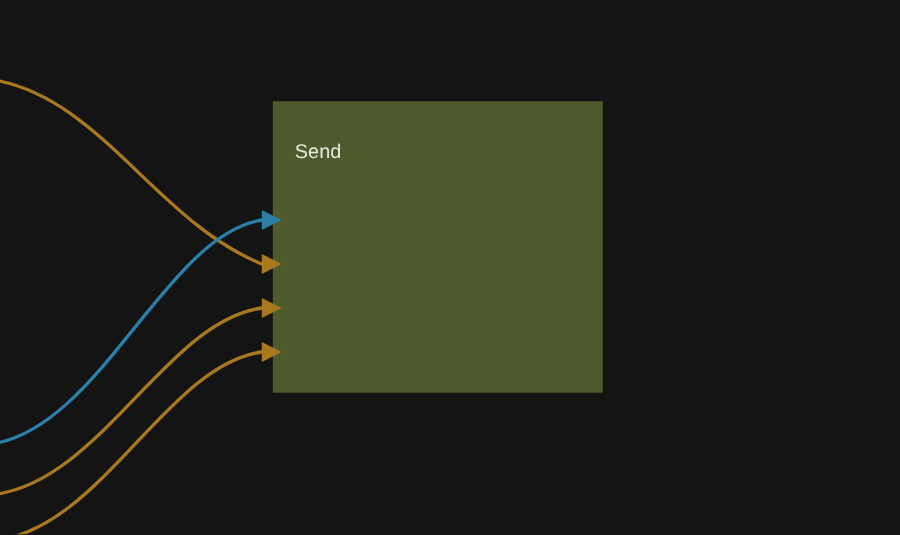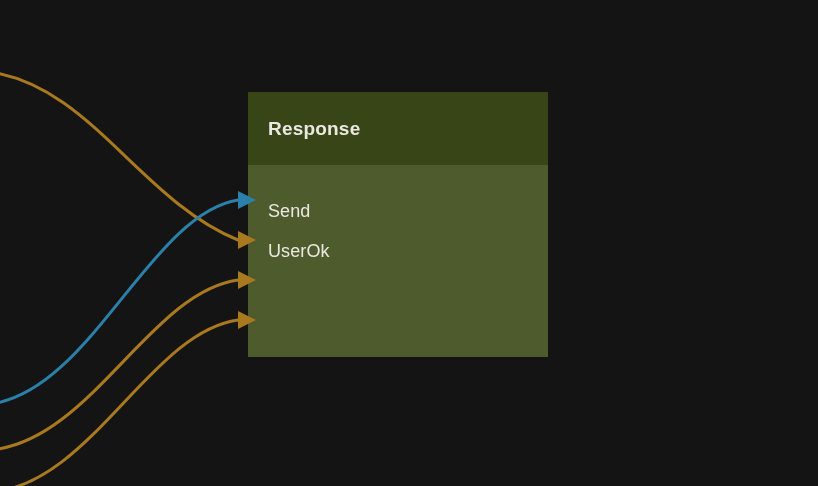--- a/index.html
+++ b/index.html
@@ -74,29 +74,23 @@
   <svg id="edge-layer" viewBox="0 0 818 486" xmlns="http://www.w3.org/2000/svg">
     <g id="edges-group">
         <path d="M -10 72 C 90 86 140 200 238 240" stroke="#a9791f" stroke-width="3" fill="none" stroke-linecap="round"></path>
         <path d="M -10 404 C 90 392 150 214 238 200" stroke="#2b7fa8" stroke-width="3" fill="none" stroke-linecap="round"></path>
         <path d="M -10 450 C 90 442 150 292 238 280" stroke="#a9791f" stroke-width="3" fill="none" stroke-linecap="round"></path>
         <path d="M -10 492 C 90 486 150 332 238 320" stroke="#a9791f" stroke-width="3" fill="none" stroke-linecap="round"></path>
       </g>
   </svg>
 
   <div class="node">
-    <div class="node-header">
-      <span class="node-title">Response</span>
-    </div>
     <div class="node-body">
       <div class="port-row">
         <span class="port-label">Send</span>
-      </div>
-      <div class="port-row">
-        <span class="port-label">UserOk</span>
       </div>
     </div>
   </div>
 
   <svg id="arrow-layer" style="position:absolute;left:0;top:0;width:818px;height:486px;pointer-events:none;" viewBox="0 0 818 486" xmlns="http://www.w3.org/2000/svg">
     <g id="arrows-group">
         <polygon points="238,191 256,200 238,209" fill="#2b7fa8"></polygon>
         <polygon points="238,231 256,240 238,249" fill="#a9791f"></polygon>
         <polygon points="238,271 256,280 238,289" fill="#a9791f"></polygon>
         <polygon points="238,311 256,320 238,329" fill="#a9791f"></polygon>

